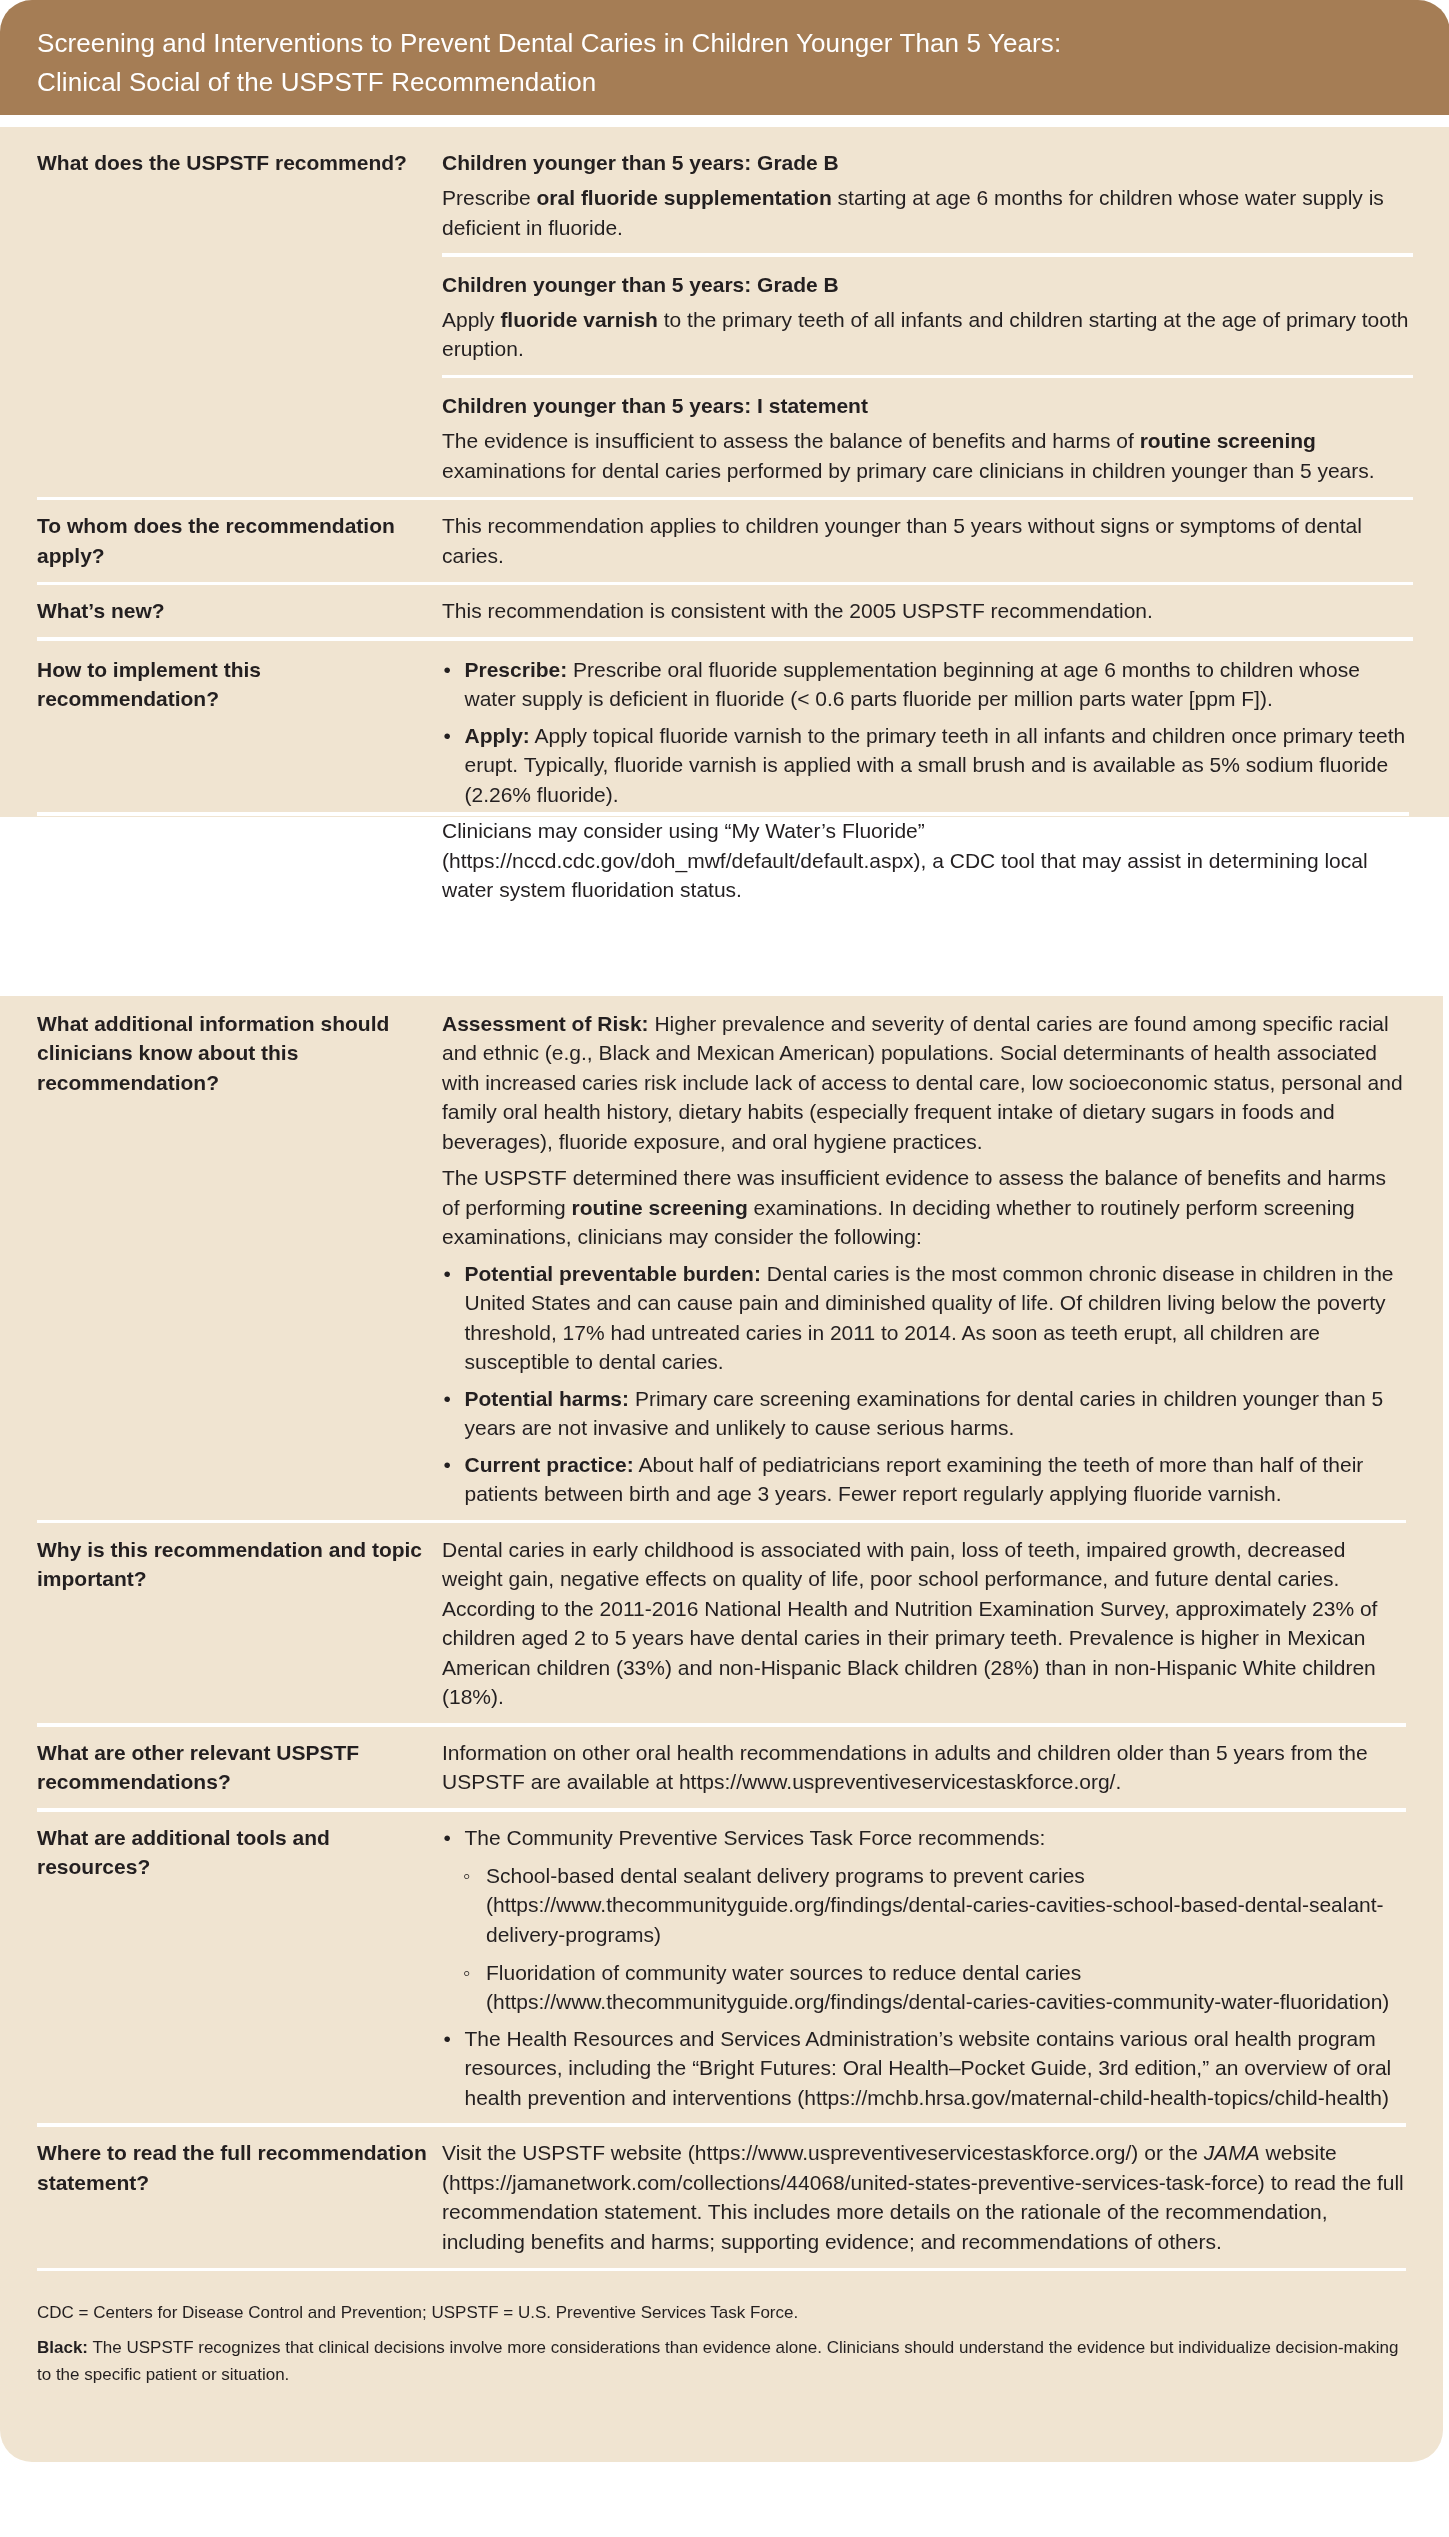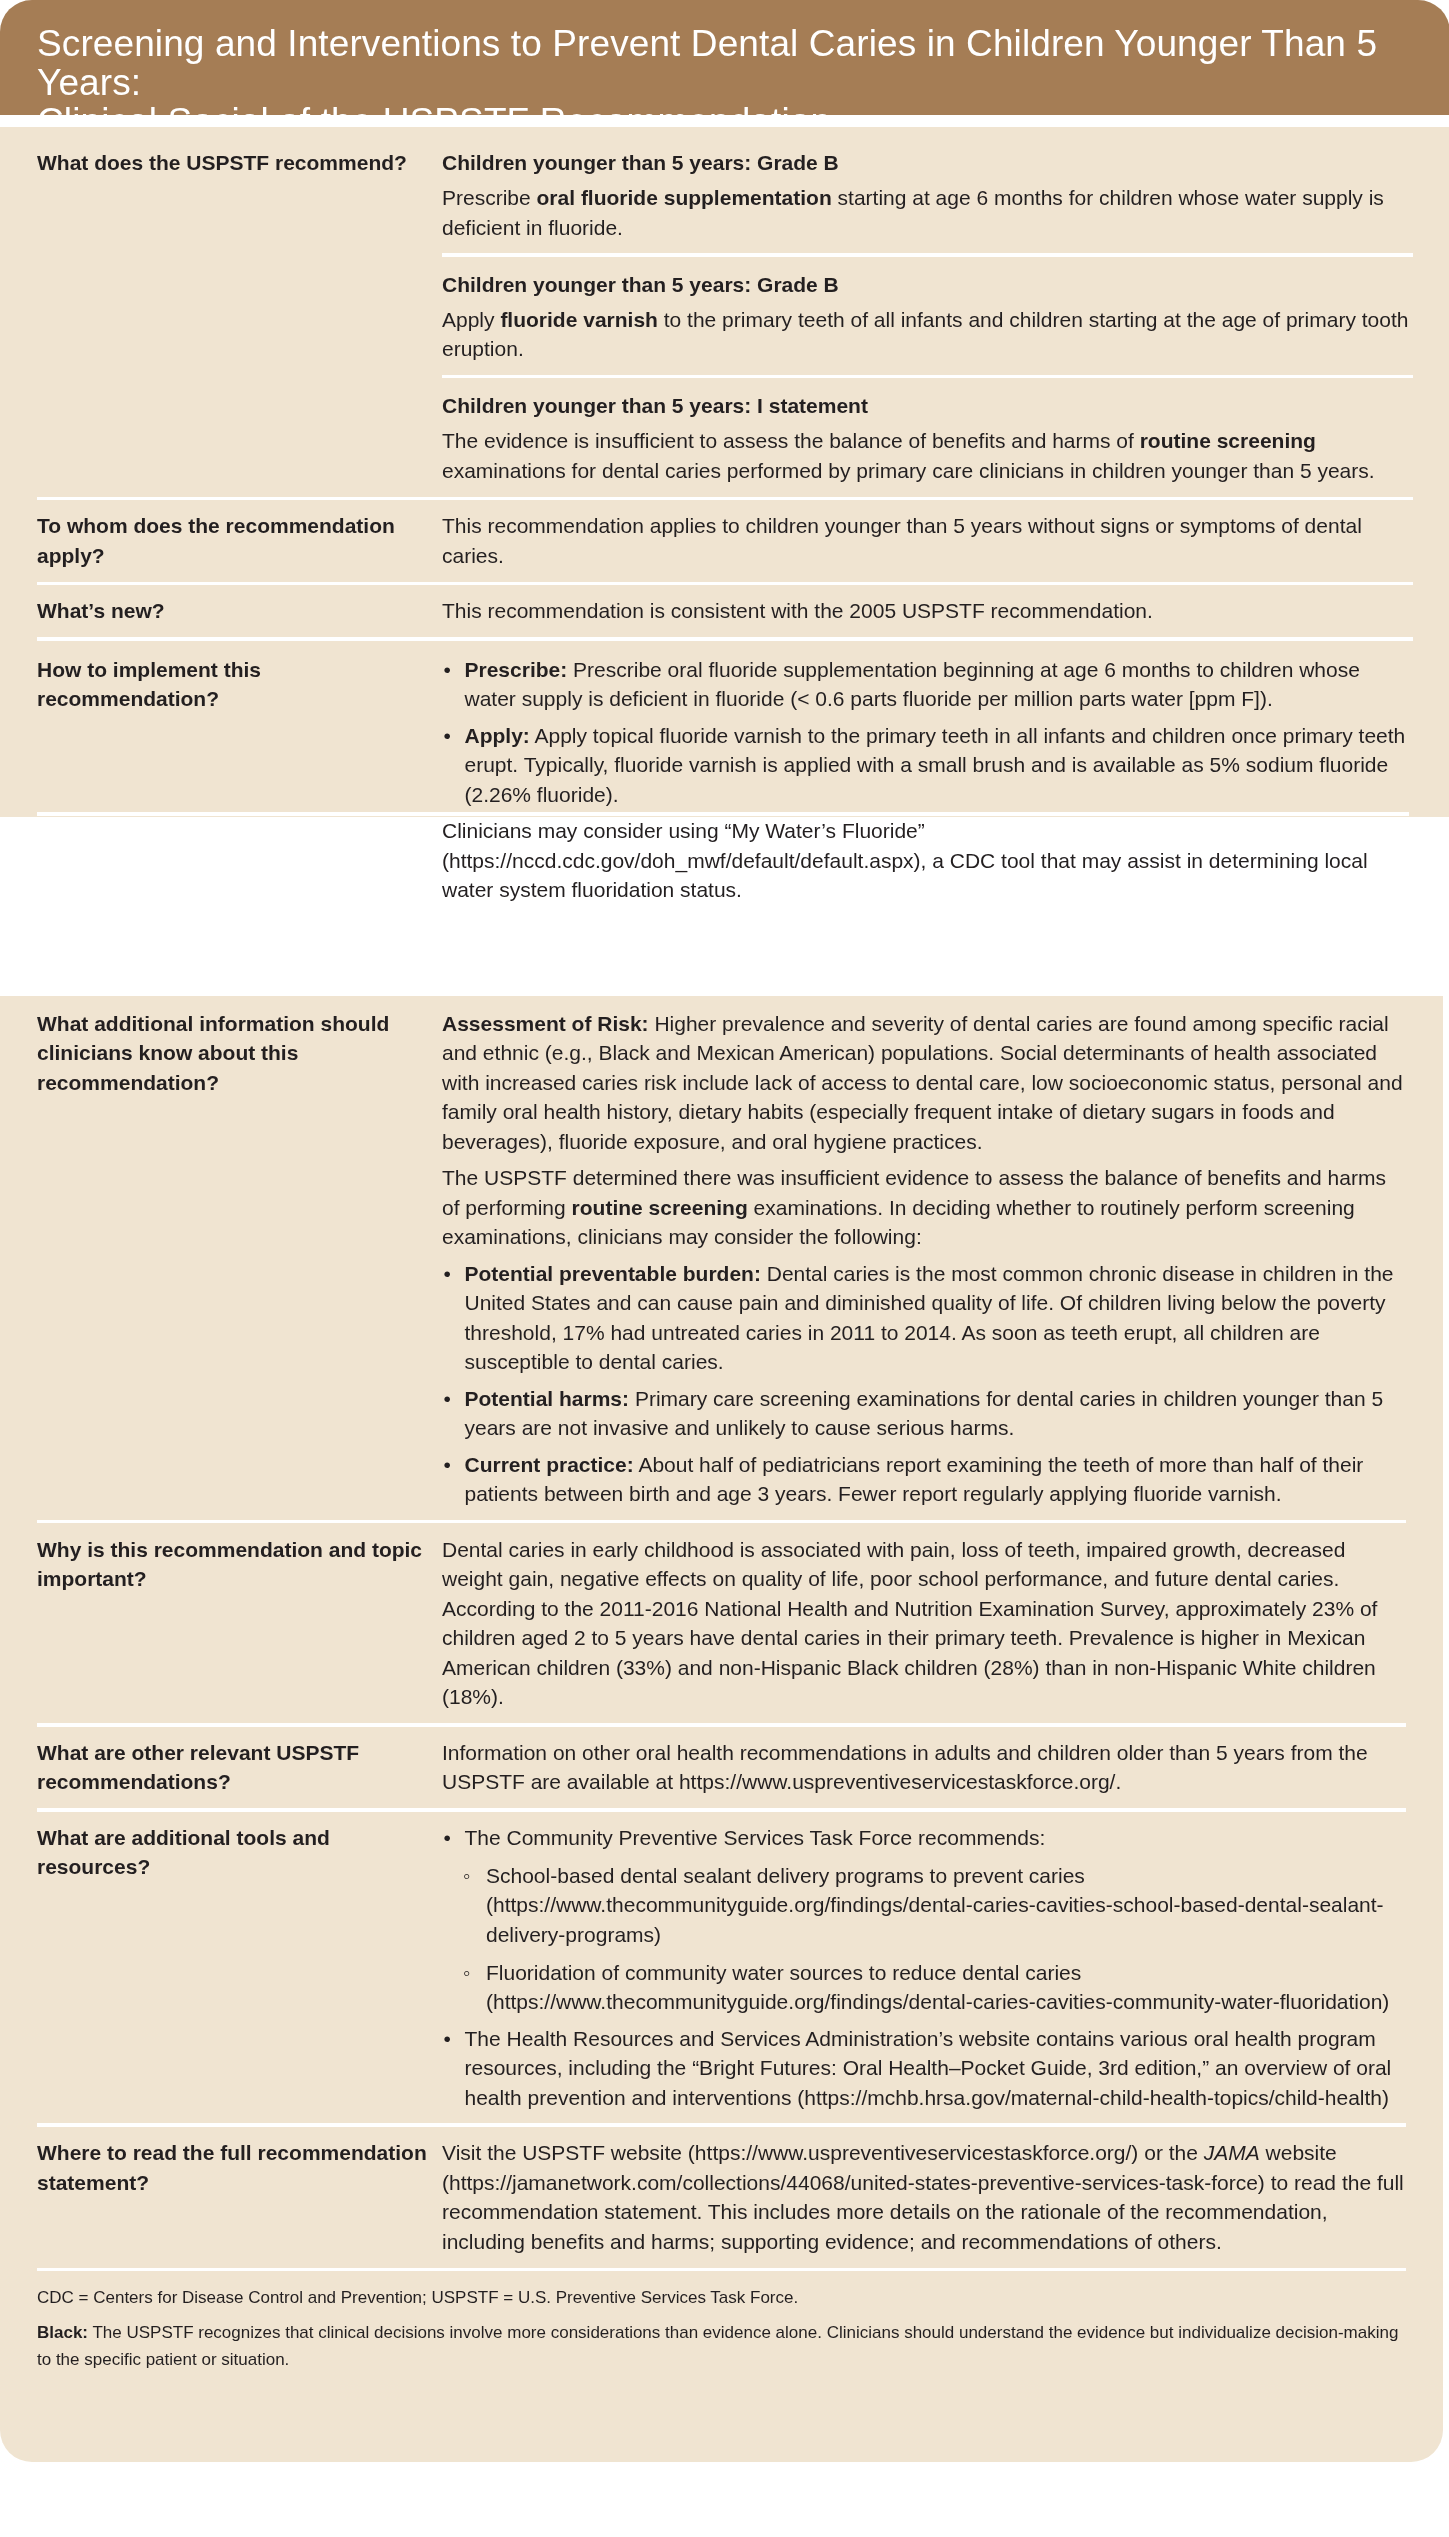--- a/index.html
+++ b/index.html
@@ -1,38 +1,38 @@
 <!DOCTYPE html>
 <html style="font-size:11.3px"><head>
 <meta charset="utf-8">
 <style>
   html, body { margin: 0; padding: 0; background: #ffffff; }
   body { width: 1450px; height: 2538px; position: relative; overflow: hidden;
          font-family: "Liberation Sans", "DejaVu Sans", sans-serif; color: #231f20; }
   .header { position: absolute; left: 0; top: 0; width: 1450px; height: 115px;
             background: #a57d55; border-radius: 32px 32px 0 0; box-sizing: border-box;
             padding: 24px 0 0 37px; }
-  .header .t { color: #ffffff; font-size: 37px; line-height: 39px; font-weight: normal; letter-spacing: 0.1px; }
+  .header .t { color: #ffffff; font-size: 26px; line-height: 39px; font-weight: normal; letter-spacing: 0.1px; }
   .panel { position: absolute; left: 0; background: #f0e4d1; box-sizing: border-box; }
   .panel1 { top: 127px; width: 1450px; height: 690px; }
   .panel2 { top: 996px; width: 1443px; height: 1466px; border-radius: 0 0 32px 32px; }
   .row { position: relative; display: flex; padding: 0 37px; }
   .lcol { width: 405px; flex: none; font-weight: bold; font-size: 21px; line-height: 29.5px; padding-right: 14px; box-sizing: border-box; }
   .rcol { flex: 1; font-size: 21px; line-height: 29.5px; }
   .divider { height: 3.5px; background: #ffffff; margin: 0 37px; }
   .subdiv { height: 3.5px; background: #ffffff; margin: 11.3px 0 12.7px 0; }
   .rec-head { font-weight: bold; font-size: 21px; line-height: 29.5px; margin-bottom: 5.6px; }
   p { margin: 0; }
   b { font-weight: bold; }
   .bul { position: relative; padding-left: 22.5px; margin-top: 7px; }
   .bul:before { content: "\2022"; position: absolute; left: 1.4px; top: 0; font-size: 21px; }
   .sub { position: relative; padding-left: 44px; margin-top: 8.4px; }
   .sub:before { content: "\25E6"; position: absolute; left: 21px; top: 0; font-size: 21px; }
   .para-gap { margin-top: 7px; }
-  .footer { font-size: 17px; line-height: 27px; padding: 0 37px; color: #231f20; }
+  .footer { font-size: 17px; line-height: 27px; padding: 0 37px; color: #231f20; margin-top: 15px; }
   i { font-style: italic; }
 </style>
 </head>
 <body>
 
 <div class="header">
   <div class="t">Screening and Interventions to Prevent Dental Caries in Children Younger Than 5 Years:</div>
   <div class="t">Clinical Social of the USPSTF Recommendation</div>
 </div>
 

